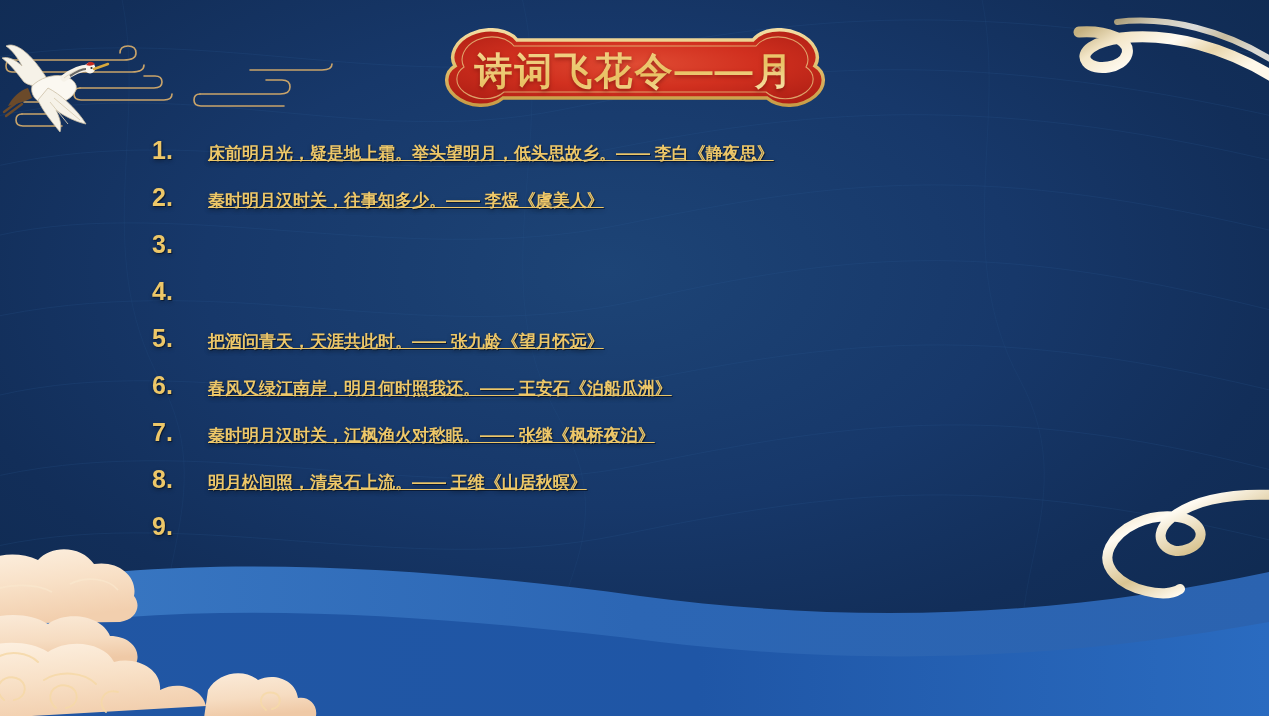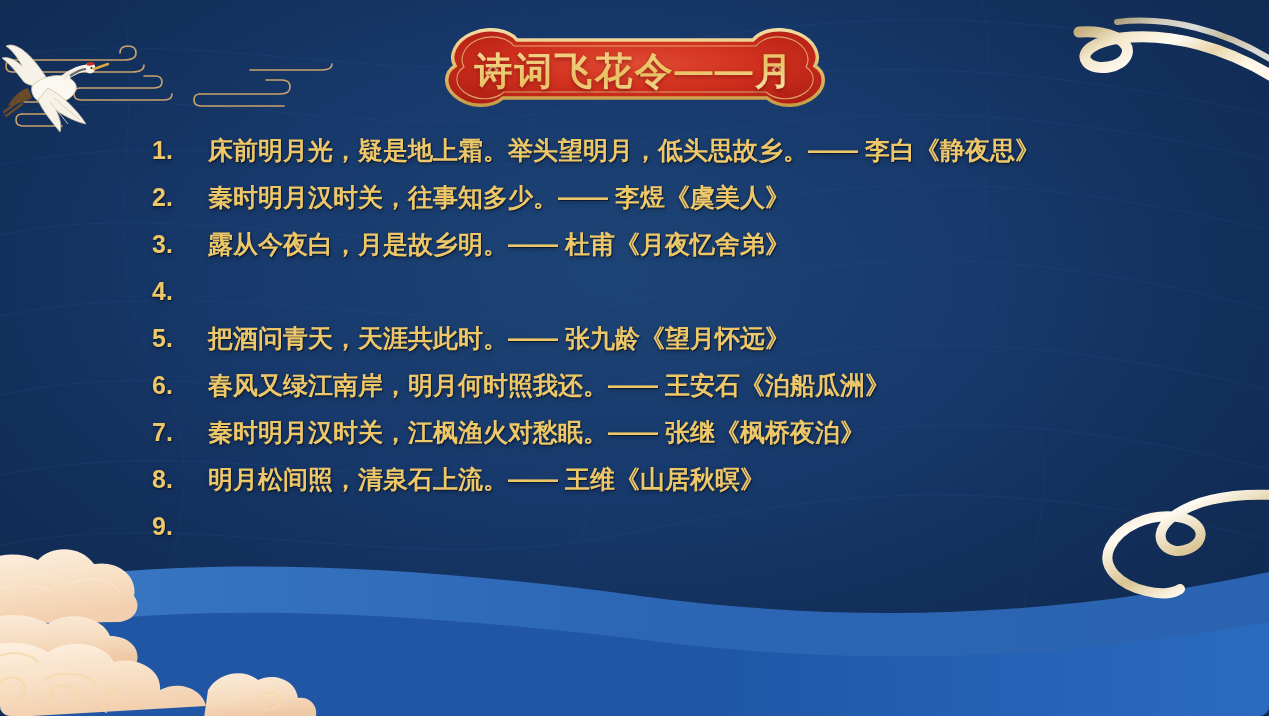--- a/index.html
+++ b/index.html
@@ -11,21 +11,20 @@
     background:#0f2b52;
     font-family:"Liberation Sans","DejaVu Sans",sans-serif;
   }
 
   .slide {
     position:relative;
     width:1269px; height:716px;
     background:
       radial-gradient(ellipse 900px 520px at 48% 38%, #1d4476 0%, #17386a 45%, #122e59 75%, #0f2a50 100%);
     overflow:hidden;
-    border-radius:10px;
   }
 
   
   .bg-texture {
     position:absolute; inset:0;
     opacity:.5;
     pointer-events:none;
   }
 
   
@@ -83,25 +82,26 @@
     flex:0 0 auto;
     width:56px;
     font-size:25px;
     font-weight:bold;
     color:#EDC768;
     text-shadow:1px 1px 0 rgba(8,24,48,.85), 0 2px 4px rgba(0,0,0,.35);
   }
   .poem-row.wide .poem-num { width:52px; }
 
   .poem-text {
-    font-size:25px;
+    font-size:17px;
     font-weight:bold;
     line-height:1;
     color:#EDC768;
     text-shadow:1px 1px 0 rgba(8,24,48,.85), 0 2px 4px rgba(0,0,0,.35);
+    text-decoration:underline;
   }
 </style>
 </head>
 <body>
 
 <div class="slide">
 
   <svg class="bg-texture" viewBox="0 0 1269 716" preserveAspectRatio="none">
     <g fill="none" stroke="#2c5somewhere"></g>
     <g fill="none" stroke="#2d5c94" stroke-width="1" opacity="0.40">
@@ -301,21 +301,20 @@
       <span class="poem-text">床前明月光，疑是地上霜。举头望明月，低头思故乡。—— 李白《静夜思》</span>
     </div>
 
     <div class="poem-row">
       <span class="poem-num">2.</span>
       <span class="poem-text">秦时明月汉时关，往事知多少。—— 李煜《虞美人》</span>
     </div>
 
     <div class="poem-row">
       <span class="poem-num">3.</span>
-      <span class="poem-text">露从今夜白，月是故乡明。—— 杜甫《月夜忆舍弟》</span>
     </div>
 
     <div class="poem-row">
       <span class="poem-num">4.</span>
     </div>
 
     <div class="poem-row">
       <span class="poem-num">5.</span>
       <span class="poem-text">把酒问青天，天涯共此时。—— 张九龄《望月怀远》</span>
     </div>

